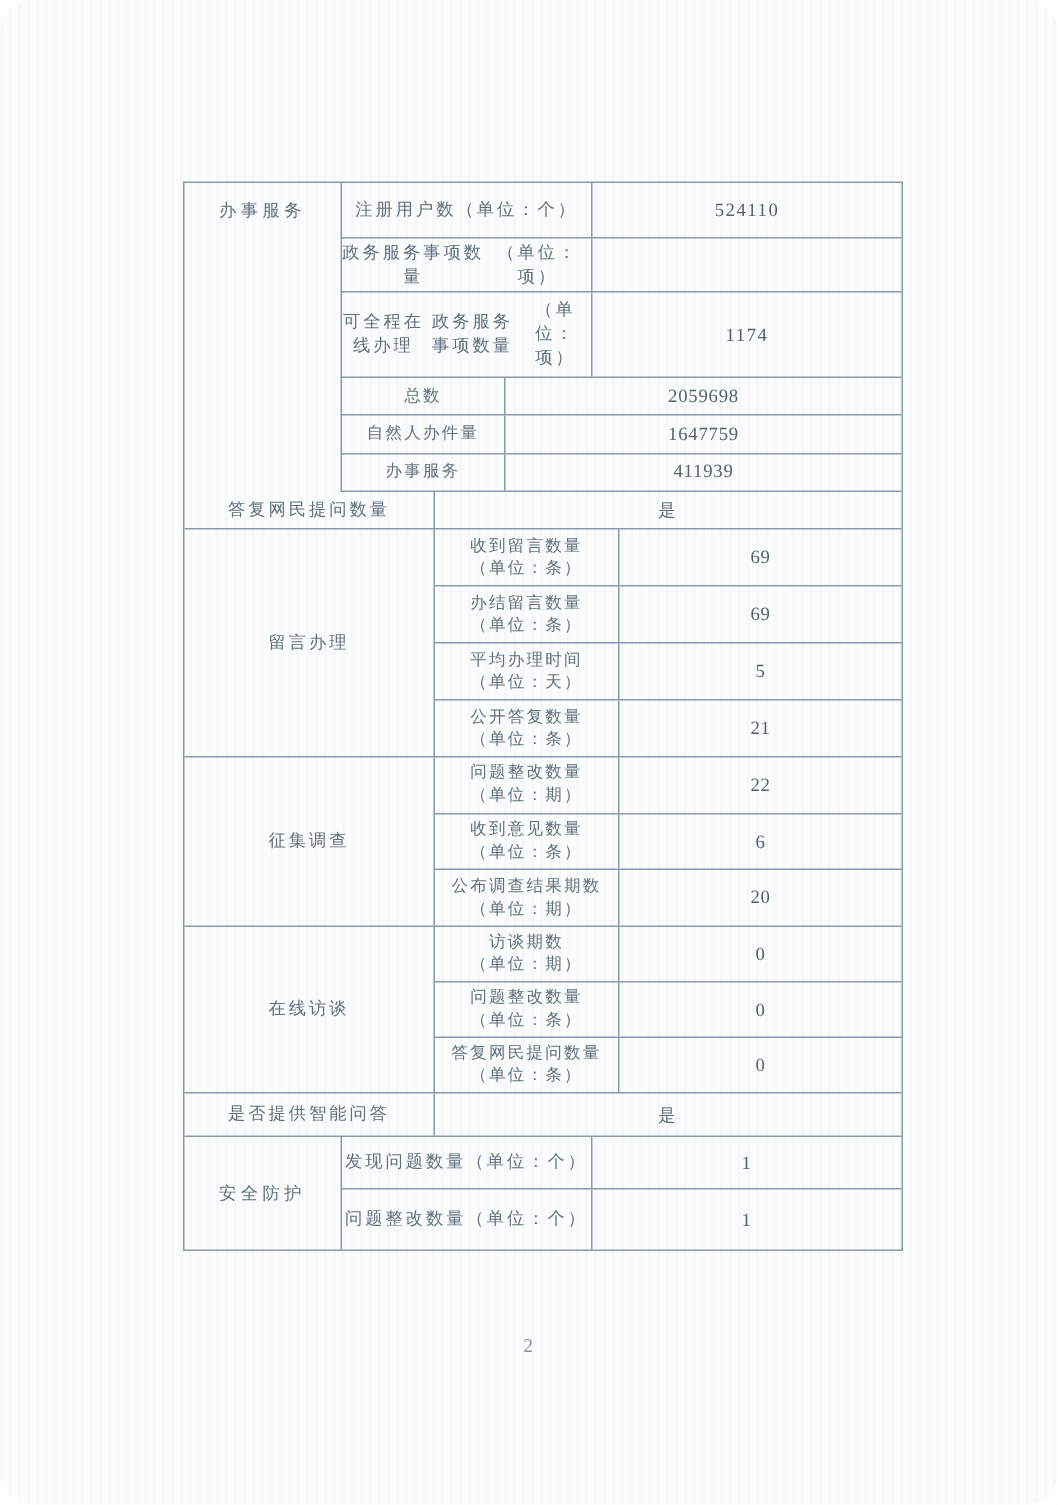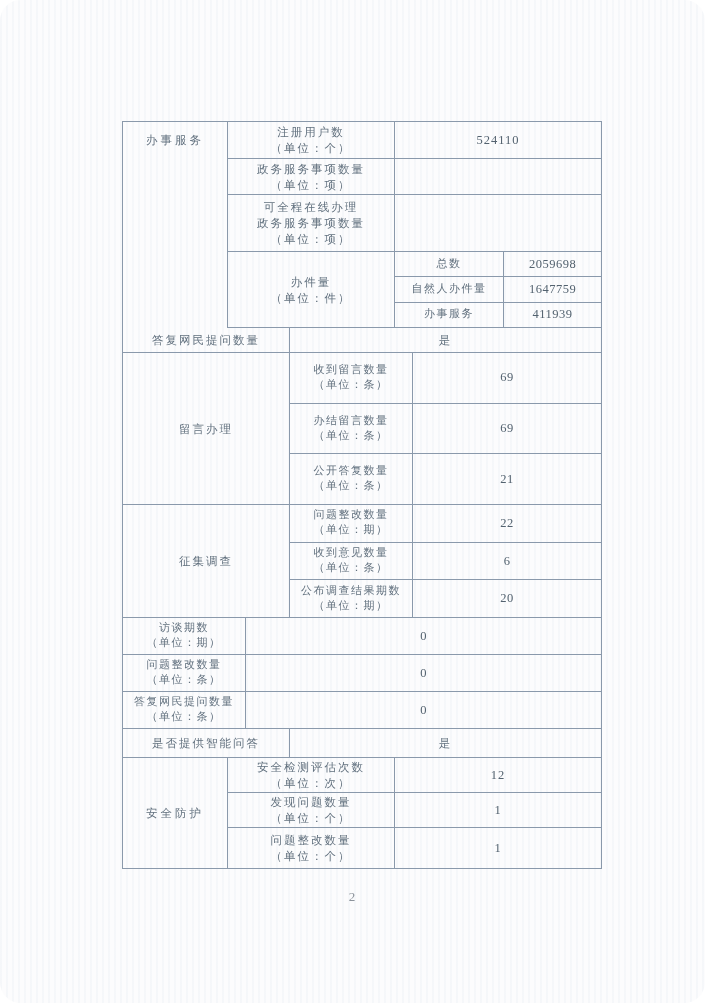--- a/index.html
+++ b/index.html
@@ -35,37 +35,37 @@
     display: flex; align-items: center; justify-content: center;
     font-size: 11.5px; letter-spacing: 3px;
   }
   .cat.top { align-items: flex-start; padding-top: 11px; }
   .rows { flex: 1; display: flex; flex-direction: column; min-width: 0; }
   .row { display: flex; border-bottom: 1px solid var(--border); }
   .section:last-child .rows .row:last-child { border-bottom: none; }
   .item {
     width: 167px; flex: 0 0 167px;
     border-right: 1px solid var(--border);
-    display: flex; flex-direction: column; align-items: center; justify-content: center;
+    display: flex; flex-direction: row; align-items: center; justify-content: center;
     text-align: center; line-height: 16px;
   }
   .lbl, .unit { font-size: 11.5px; letter-spacing: 2px; }
   .val {
     flex: 1; display: flex; align-items: center; justify-content: center;
     font-size: 12.5px; letter-spacing: 1px; color: var(--number);
   }
   .val.cn { font-size: 11.5px; color: var(--text); letter-spacing: 2px; }
   .subrows { flex: 1; display: flex; flex-direction: column; }
   .subrow { flex: 1; display: flex; border-bottom: 1px solid var(--border); }
   .subrow:last-child { border-bottom: none; }
   .sublbl {
     width: 123px; flex: 0 0 123px;
     border-right: 1px solid var(--border);
     display: flex; flex-direction: column; align-items: center; justify-content: center;
-    line-height: 15px; font-family: Liberation Mono, monospace;
+    line-height: 15px;
   }
   .sublbl .lbl, .sublbl .unit { font-size: 11px; letter-spacing: 1.5px; }
   .bj .sublbl { width: 109px; flex: 0 0 109px; }
   .subval {
     flex: 1; display: flex; align-items: center; justify-content: center;
     font-size: 12.5px; letter-spacing: 0.5px; color: var(--number);
   }
   .pageno {
     position: absolute; left: 0; right: 0; top: 889px;
     text-align: center; font-size: 13px; color: #8b929a; letter-spacing: 1px;
@@ -92,26 +92,23 @@
             <div class="lbl">政务服务事项数量</div>
             <div class="unit">（单位：项）</div>
           </div>
         </div>
         <div class="row" style="height:57px">
           <div class="item">
             <div class="lbl">可全程在线办理</div>
             <div class="lbl">政务服务事项数量</div>
             <div class="unit">（单位：项）</div>
           </div>
+          <div class="val">1174</div>
         </div>
         <div class="row bj" style="height:76px">
-          <div class="item">
-            <div class="lbl">办件量</div>
-            <div class="unit">（单位：件）</div>
-          </div>
           <div class="subrows">
             <div class="subrow">
               <div class="sublbl">
                   <div class="lbl">总数</div>
                 </div>
               <div class="subval">2059698</div>
             </div>
             <div class="subrow">
               <div class="sublbl">
                   <div class="lbl">自然人办件量</div>
@@ -151,20 +148,27 @@
             </div>
             <div class="subrow">
               <div class="sublbl">
                 <div class="lbl">办结留言数量</div>
                 <div class="unit">（单位：条）</div>
               </div>
               <div class="subval">69</div>
             </div>
             <div class="subrow">
               <div class="sublbl">
+                <div class="lbl">平均办理时间</div>
+                <div class="unit">（单位：天）</div>
+              </div>
+              <div class="subval">5</div>
+            </div>
+            <div class="subrow">
+              <div class="sublbl">
                 <div class="lbl">公开答复数量</div>
                 <div class="unit">（单位：条）</div>
               </div>
               <div class="subval">21</div>
             </div>
           </div>
         </div>
         <div class="row" style="height:113px">
           <div class="item">
             <div class="lbl">征集调查</div>
@@ -187,20 +191,23 @@
             <div class="subrow">
               <div class="sublbl">
                 <div class="lbl">公布调查结果期数</div>
                 <div class="unit">（单位：期）</div>
               </div>
               <div class="subval">20</div>
             </div>
           </div>
         </div>
         <div class="row" style="height:111px">
+          <div class="item">
+            <div class="lbl">在线访谈</div>
+          </div>
           <div class="subrows">
             <div class="subrow">
               <div class="sublbl">
                 <div class="lbl">访谈期数</div>
                 <div class="unit">（单位：期）</div>
               </div>
               <div class="subval">0</div>
             </div>
             <div class="subrow">
               <div class="sublbl">
@@ -225,27 +232,20 @@
           <div class="val cn">是</div>
         </div>
       </div>
     </div>
 
     <div class="section">
       <div class="cat">安全防护</div>
       <div class="rows">
         <div class="row" style="height:35px">
           <div class="item">
-            <div class="lbl">安全检测评估次数</div>
-            <div class="unit">（单位：次）</div>
-          </div>
-          <div class="val">12</div>
-        </div>
-        <div class="row" style="height:35px">
-          <div class="item">
             <div class="lbl">发现问题数量</div>
             <div class="unit">（单位：个）</div>
           </div>
           <div class="val">1</div>
         </div>
         <div class="row" style="height:40px">
           <div class="item">
             <div class="lbl">问题整改数量</div>
             <div class="unit">（单位：个）</div>
           </div>

